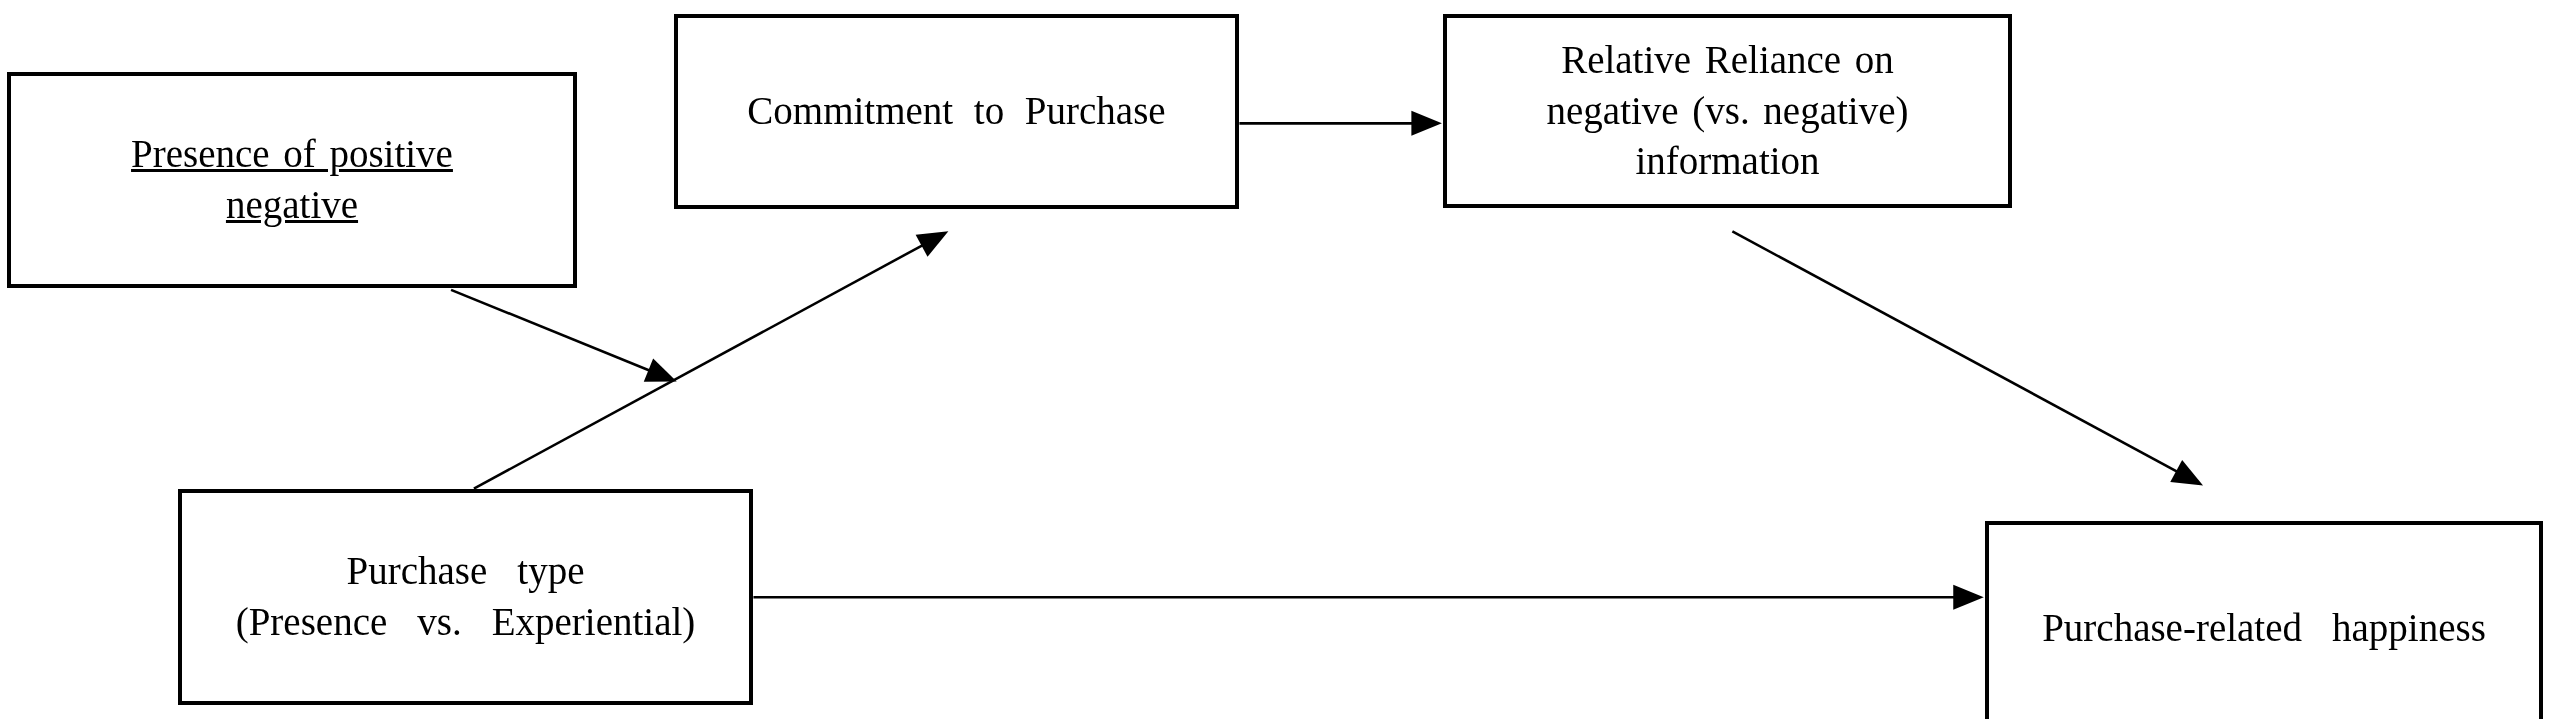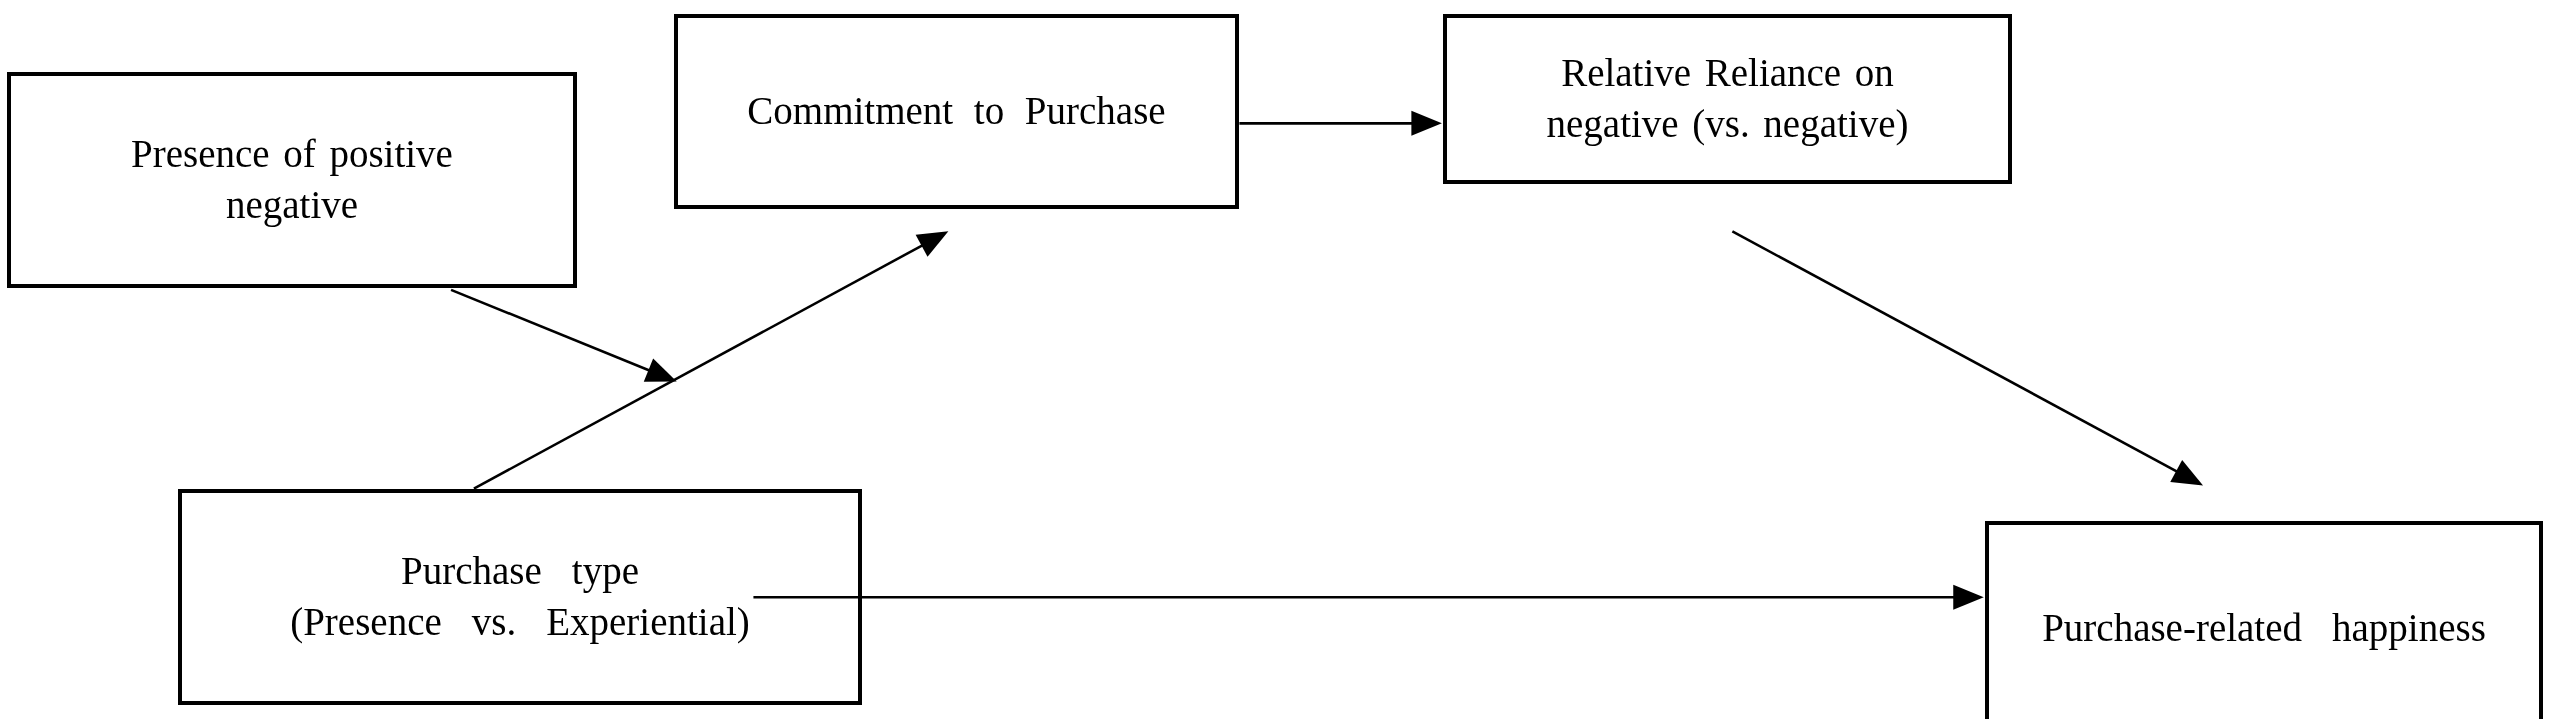--- a/index.html
+++ b/index.html
@@ -41,24 +41,24 @@
     line-height: 1.3;
     z-index: 1;
   }
   .node span { display: block; white-space: nowrap; }
 
   
   .ws-sm { word-spacing: 0.10em; }
   .ws-md { word-spacing: 0.28em; }
   .ws-lg { word-spacing: 0.52em; }
 
-  #box-presence   { left: 7px;   top: 72px; width: 570px; height: 216px; }
+  #box-presence   { left: 7px;   top: 72px; width: 570px; height: 216px; text-decoration: underline; }
   #box-commitment { left: 674px; top: 14px;  width: 565px; height: 195px; }
-  #box-reliance   { left: 1443px; top: 14px;  width: 569px; height: 170px; }
-  #box-purchase   { left: 178px;  top: 489px; width: 684px; height: 216px; }
+  #box-reliance   { left: 1443px; top: 14px;  width: 569px; height: 194px; }
+  #box-purchase   { left: 178px;  top: 489px; width: 575px; height: 216px; }
   #box-happiness  { left: 1985px; top: 487px; width: 558px; height: 214px; margin-top: 34px; }
 </style>
 </head>
 <body>
 
 <div class="canvas">
 
   <svg class="arrow-layer" viewBox="0 0 4055 1133" xmlns="http://www.w3.org/2000/svg">
     <defs>
       <marker id="ah" viewBox="0 0 10 10" refX="8.6" refY="5" markerWidth="15" markerHeight="12" orient="auto">
@@ -82,20 +82,21 @@
     <span>negative</span>
   </div>
 
   <div class="node ws-md" id="box-commitment">
     <span>Commitment to Purchase</span>
   </div>
 
   <div class="node ws-sm" id="box-reliance">
     <span>Relative Reliance on</span>
     <span>negative (vs. negative)</span>
+    <span>information</span>
   </div>
 
   <div class="node ws-lg" id="box-purchase">
     <span>Purchase type</span>
     <span>(Presence vs. Experiential)</span>
   </div>
 
   <div class="node ws-lg" id="box-happiness">
     <span>Purchase-related happiness</span>
   </div>

